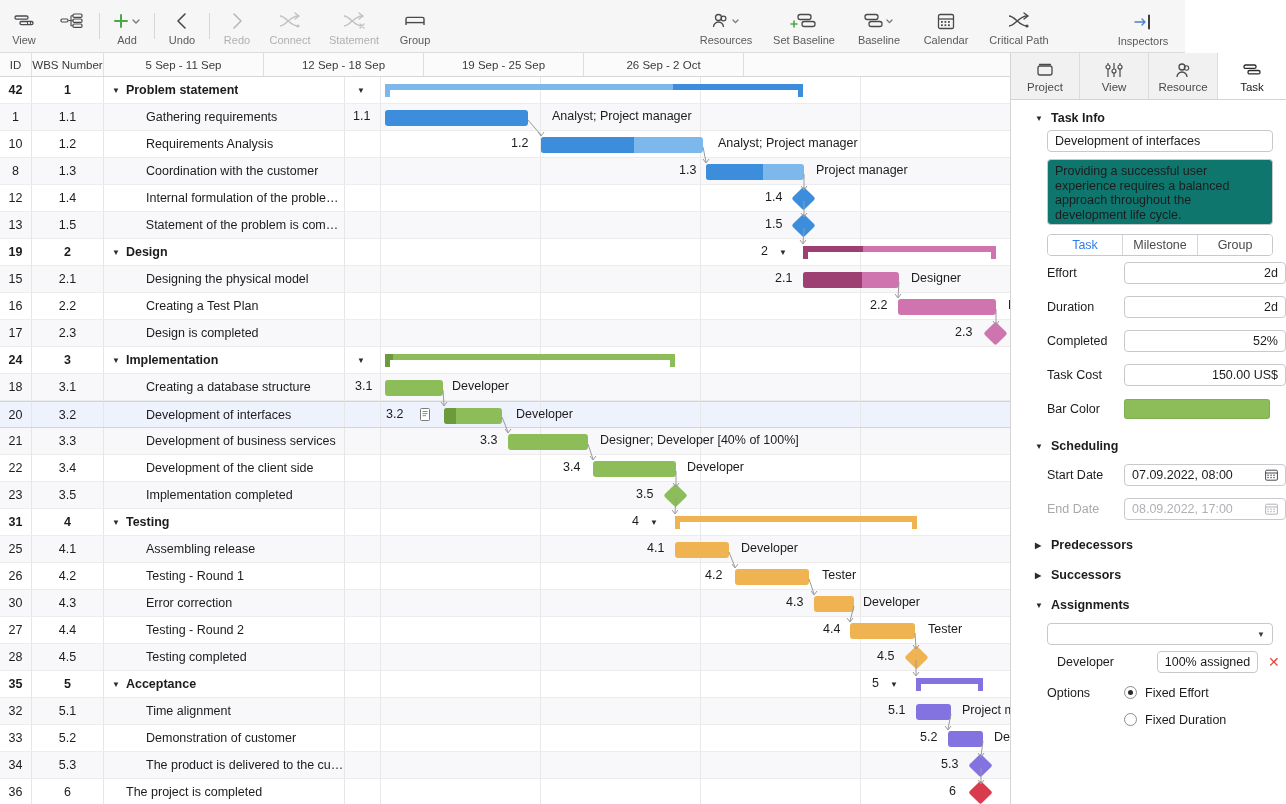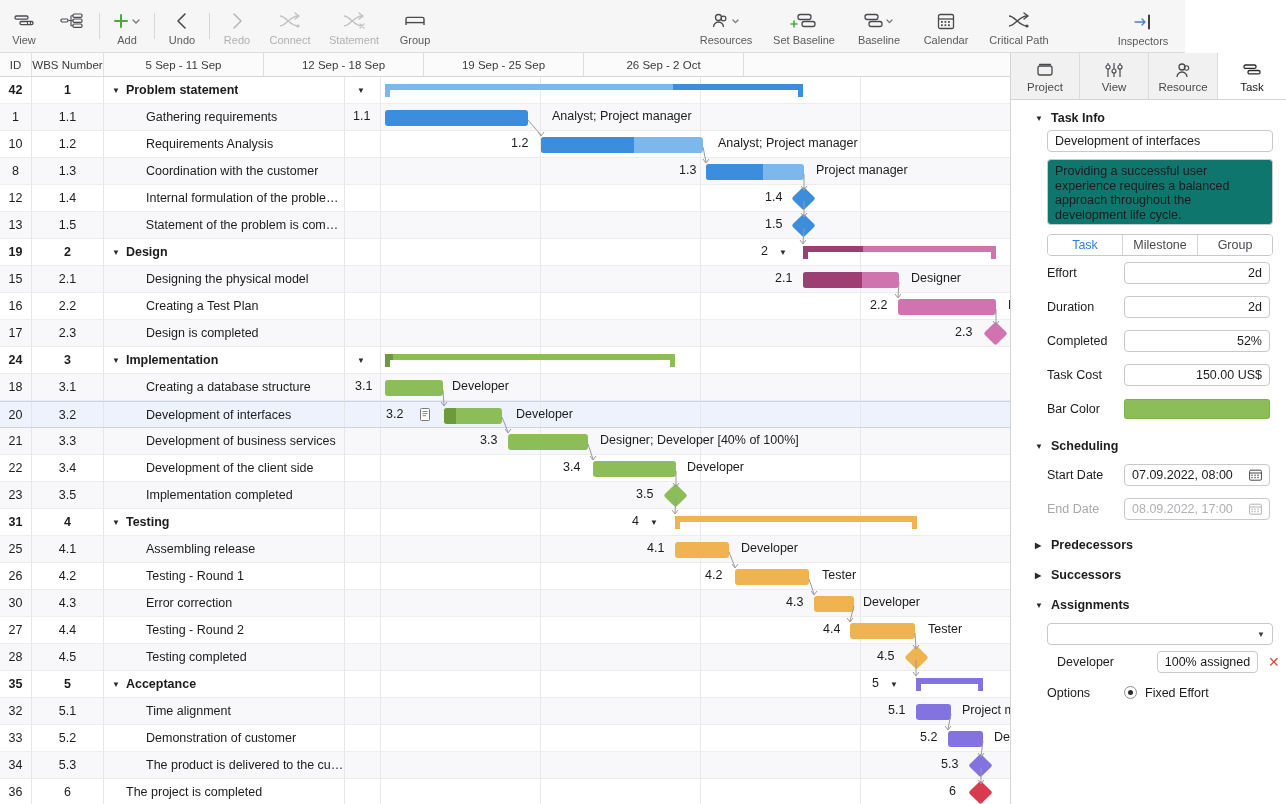--- a/index.html
+++ b/index.html
@@ -131,21 +131,20 @@
   .segctl > div { flex: 1; display: flex; align-items: center; justify-content: center; font-size: 12.5px; color: #4a4a4e; border-right: 1px solid #d6d6da; background: #fff; }
   .segctl > div:last-child { border-right: none; }
   .segctl > div.on { color: #2f7dea; }
 
   .frow { display: flex; align-items: center; height: 34px; padding-left: 36px; }
   .flabel { width: 77px; min-width: 77px; font-size: 12.5px; color: #1c1c1e; }
   .flabel.dim { color: #a9a9ad; }
   .fin {
     flex: 1; height: 22px; border: 1px solid #c9c9cd; border-radius: 4px; background: #fff;
     display: flex; align-items: center; justify-content: flex-end; padding: 0 7px; font-size: 12.5px;
-    margin-right: 16px;
   }
   .fin.dim { color: #b1b1b5; }
   .fin.withicon { justify-content: space-between; }
   .swatch { flex: 1; height: 20px; border-radius: 3px; margin-right: 16px; border: 1px solid rgba(0,0,0,.08); }
   .calico { font-size: 10px; color: #4a4a4e; }
   .selectbox {
     width: 226px; height: 22px; border: 1px solid #c9c9cd; border-radius: 4px; background: #fff;
     margin: 6px 0 0 36px; display: flex; align-items: center; justify-content: flex-end; padding: 0 7px;
   }
   .selcaret { font-size: 8px; color: #3a3a3e; }
@@ -1023,17 +1022,22 @@
         <div class="assignrow">
           <div class="assignname">Developer</div>
           <div class="assignpct">100% assigned</div>
           <div class="delx">✕</div>
         </div>
         <div class="radiorow">
           <div class="rlabel">Options</div>
           <div class="radio on"></div>
           <div class="rtext">Fixed Effort</div>
         </div>
+        <div class="radiorow">
+          <div class="rlabel"></div>
+          <div class="radio"></div>
+          <div class="rtext">Fixed Duration</div>
+        </div>
 
       </div>
     </div>
   </div>
 </div>
 
 </body></html>

